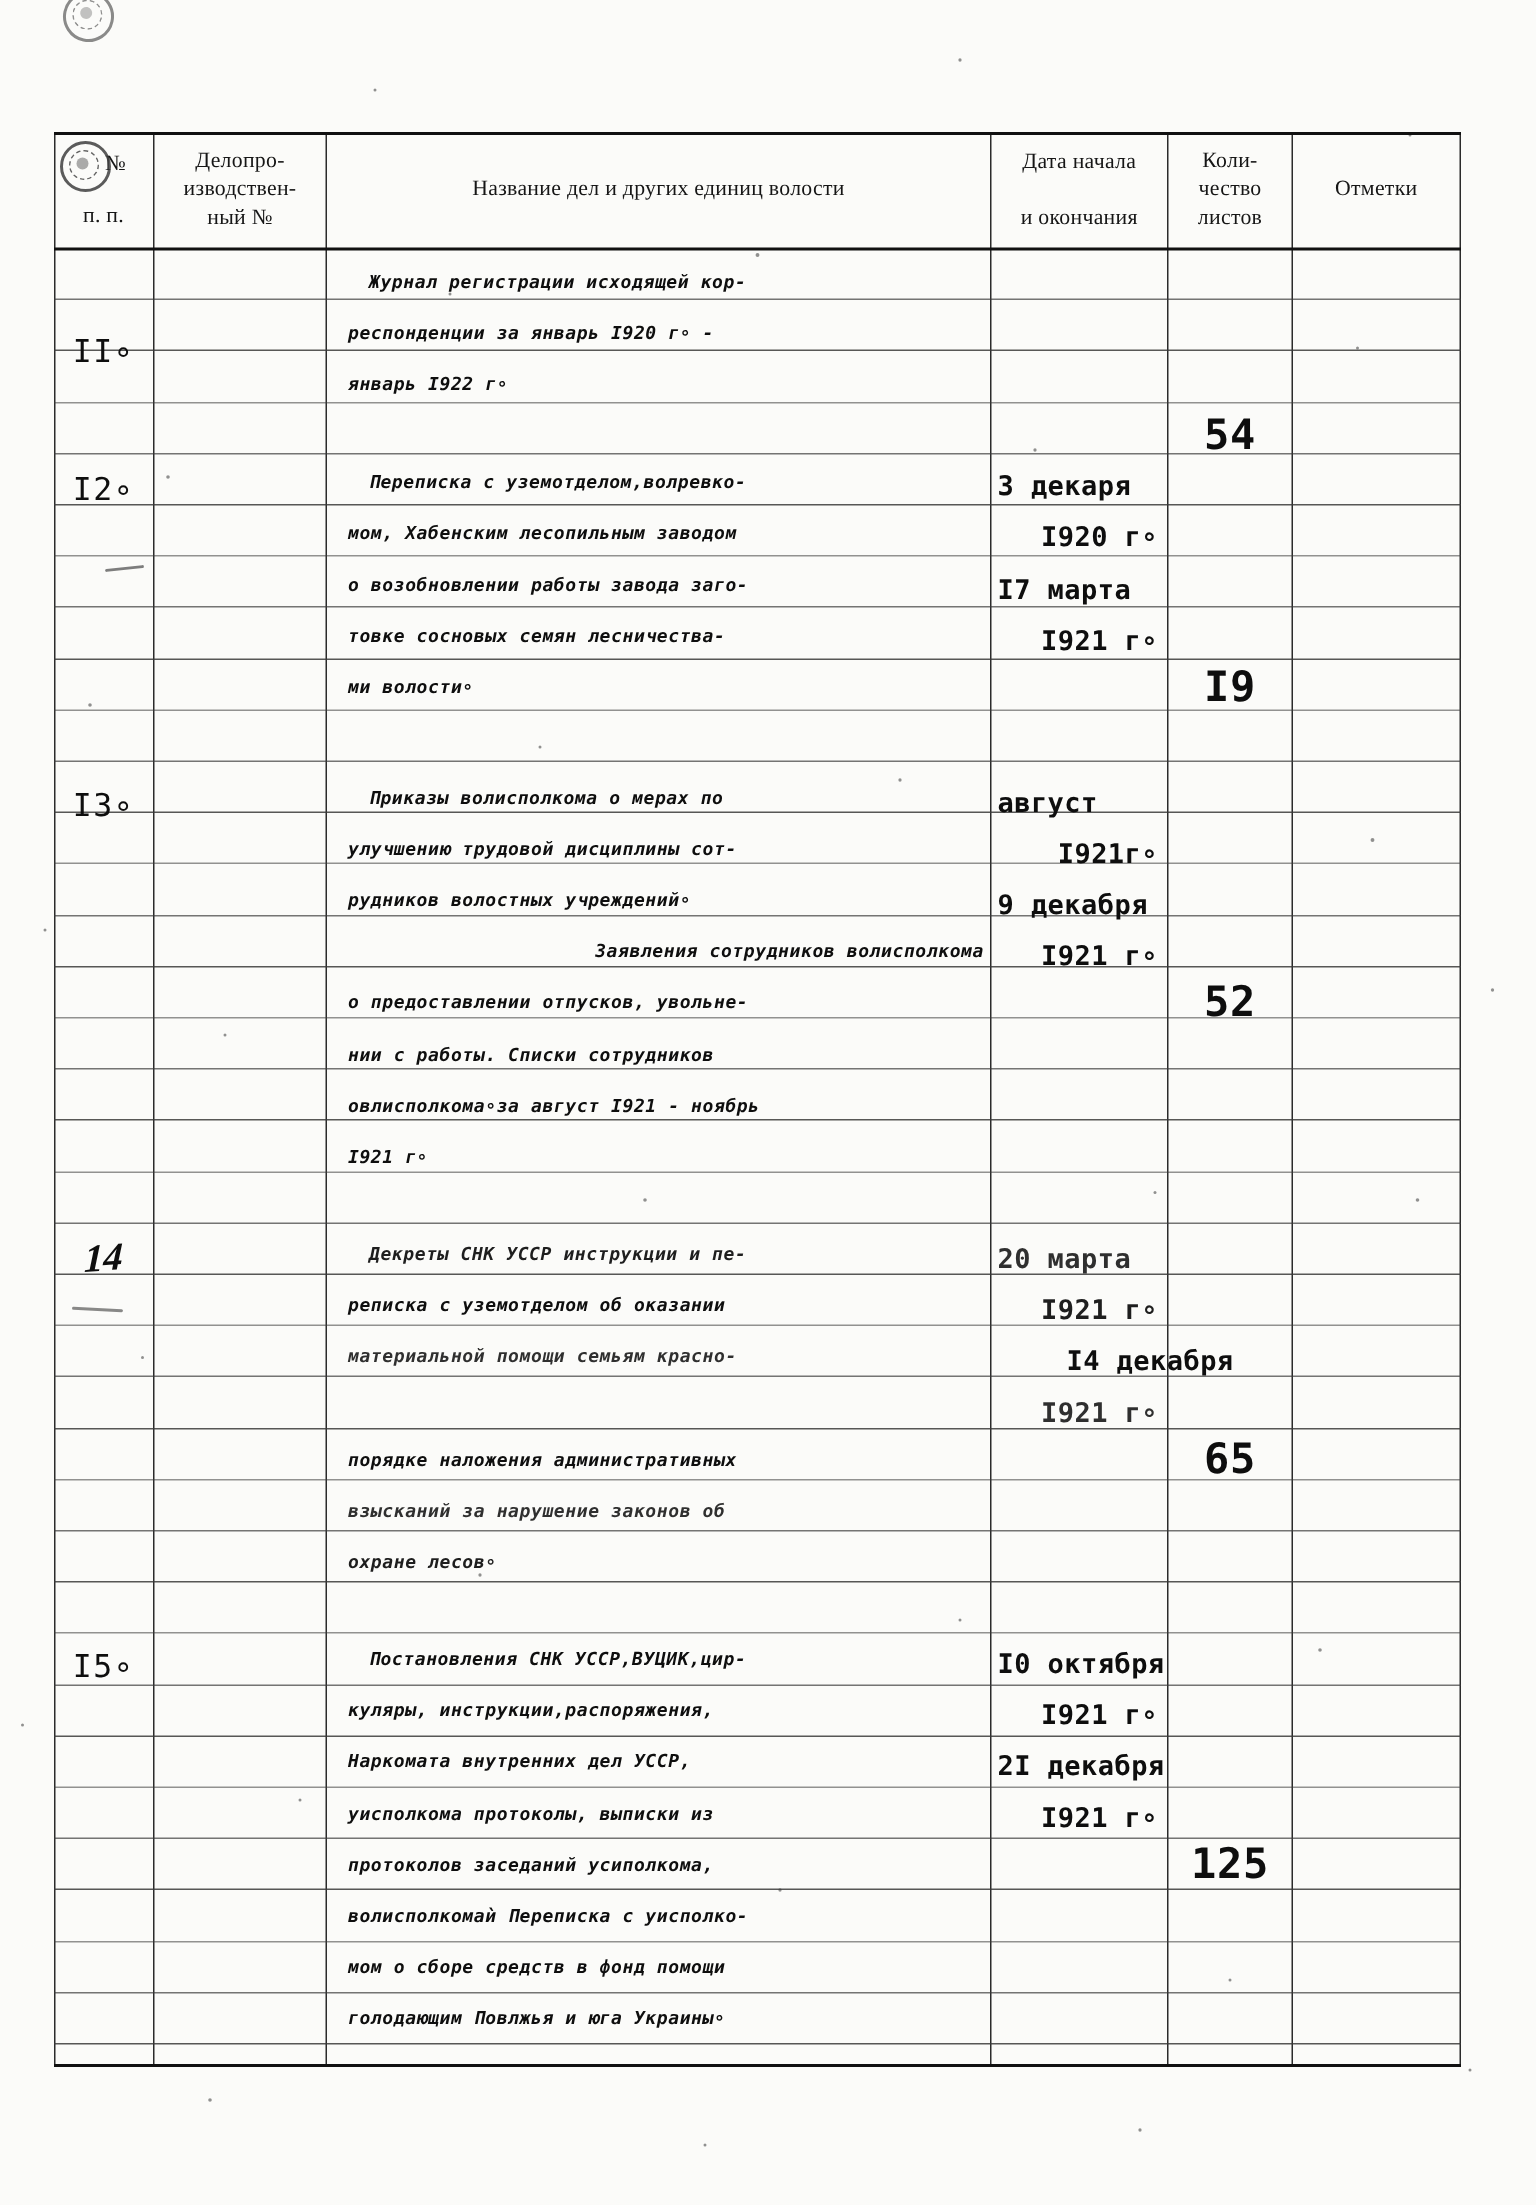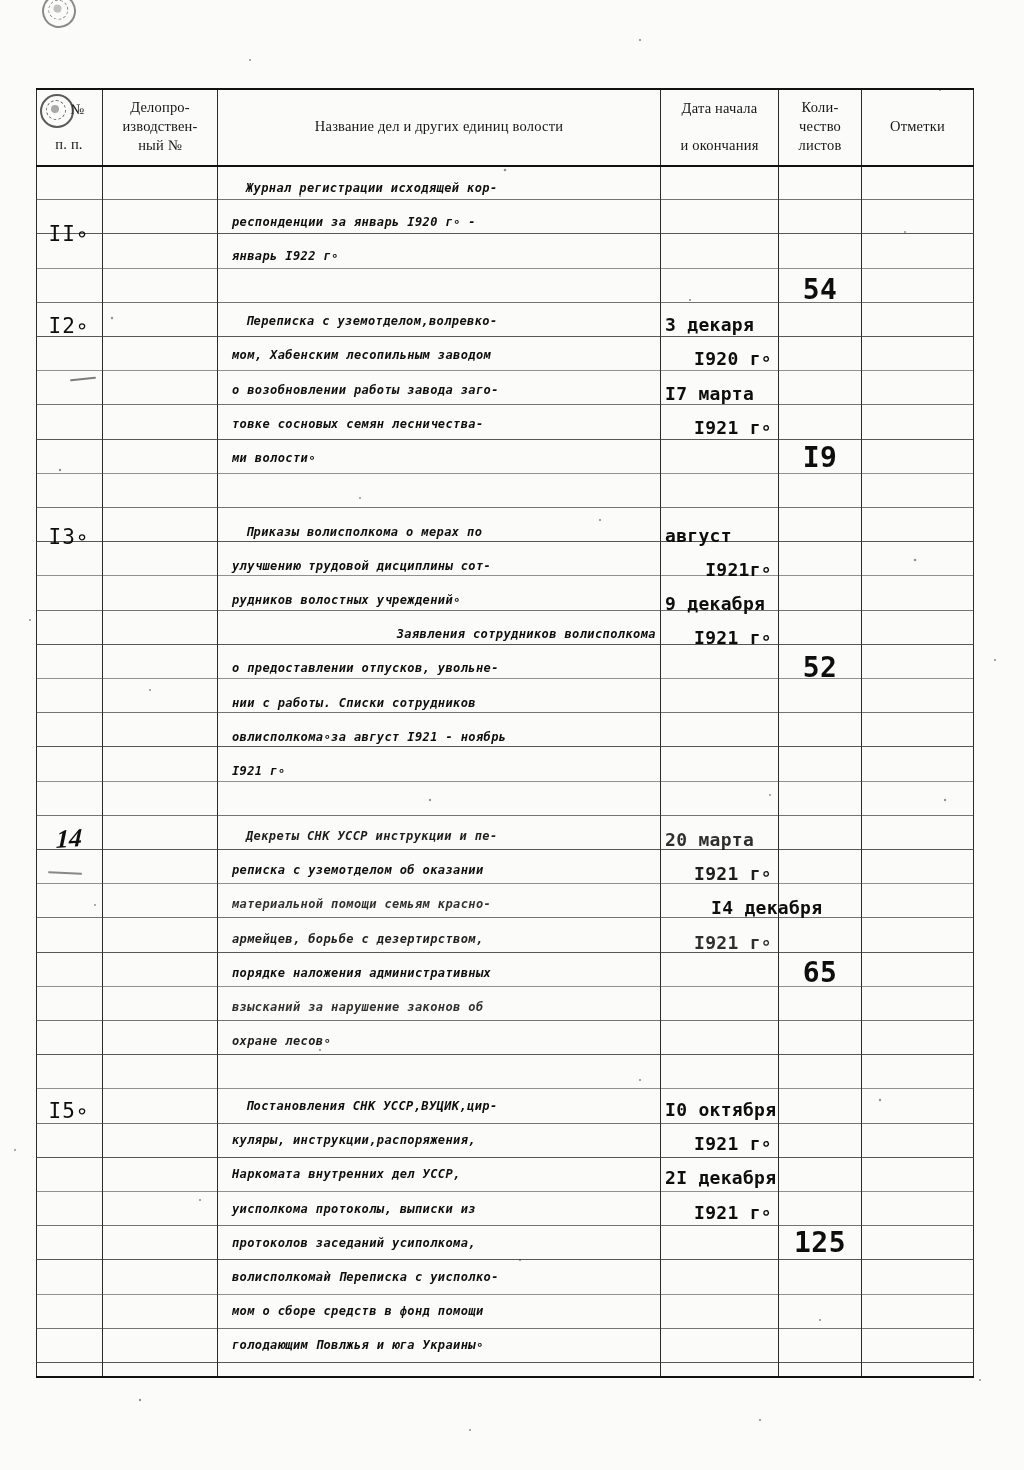--- a/index.html
+++ b/index.html
@@ -323,21 +323,20 @@
         <div class="cell-title undefined" style="left: 196px; width: 424px; top: 598.92px; text-align: left;">I921 г∘</div>
         <div class="cell-date undefined" style="left: 629px; width: 107px; top: 359.52px; text-align: left;">август</div>
         <div class="cell-date undefined" style="left: 629px; width: 107px; top: 393.72px; text-align: right;">I921г∘</div>
         <div class="cell-date undefined" style="left: 629px; width: 107px; top: 427.92px; text-align: left;">9 декабря</div>
         <div class="cell-date undefined" style="left: 629px; width: 107px; top: 462.12px; text-align: right;">I921 г∘</div>
         <div class="cell-sheets undefined" style="left: 747px; width: 74px; top: 462.12px; text-align: center;">52</div>
         <div class="cell-num hand ink-m" style="left: 0px; width: 66px; top: 658.9px; text-align: center;">14</div>
         <div class="cell-title ink-l" style="left: 196px; width: 424px; top: 663.9px; text-align: left; text-indent: 14px;">Декреты СНК УССР инструкции и пе-</div>
         <div class="cell-title ink-m" style="left: 196px; width: 424px; top: 698.1px; text-align: left;">реписка с уземотделом об оказании</div>
         <div class="cell-title ink-h" style="left: 196px; width: 424px; top: 732.3px; text-align: left;">материальной помощи семьям красно-</div>
-        <div class="cell-title ink-l" style="left: 196px; width: 424px; top: 766.5px; text-align: left;">армейцев, борьбе с дезертирством,</div>
         <div class="cell-title ink-m" style="left: 196px; width: 424px; top: 800.7px; text-align: left;">порядке наложения административных</div>
         <div class="cell-title ink-h" style="left: 196px; width: 424px; top: 834.9px; text-align: left;">взысканий за нарушение законов об</div>
         <div class="cell-title ink-l" style="left: 196px; width: 424px; top: 869.1px; text-align: left;">охране лесов∘</div>
         <div class="cell-date ink-h" style="left: 629px; width: 107px; top: 663.9px; text-align: left;">20 марта</div>
         <div class="cell-date ink-l" style="left: 629px; width: 107px; top: 698.1px; text-align: right;">I921 г∘</div>
         <div class="cell-date ink-m" style="left: 651px; width: 107px; top: 732.3px; text-align: left; margin-left: 24px;">I4 декабря</div>
         <div class="cell-date ink-h" style="left: 629px; width: 107px; top: 766.5px; text-align: right;">I921 г∘</div>
         <div class="cell-sheets ink-m" style="left: 747px; width: 74px; top: 766.5px; text-align: center;">65</div>
         <div class="cell-num undefined" style="left: 0px; width: 66px; top: 934.08px; text-align: center;">I5∘</div>
         <div class="cell-title undefined" style="left: 196px; width: 424px; top: 934.08px; text-align: left; text-indent: 14px;">Постановления СНК УССР,ВУЦИК,цир-</div>

